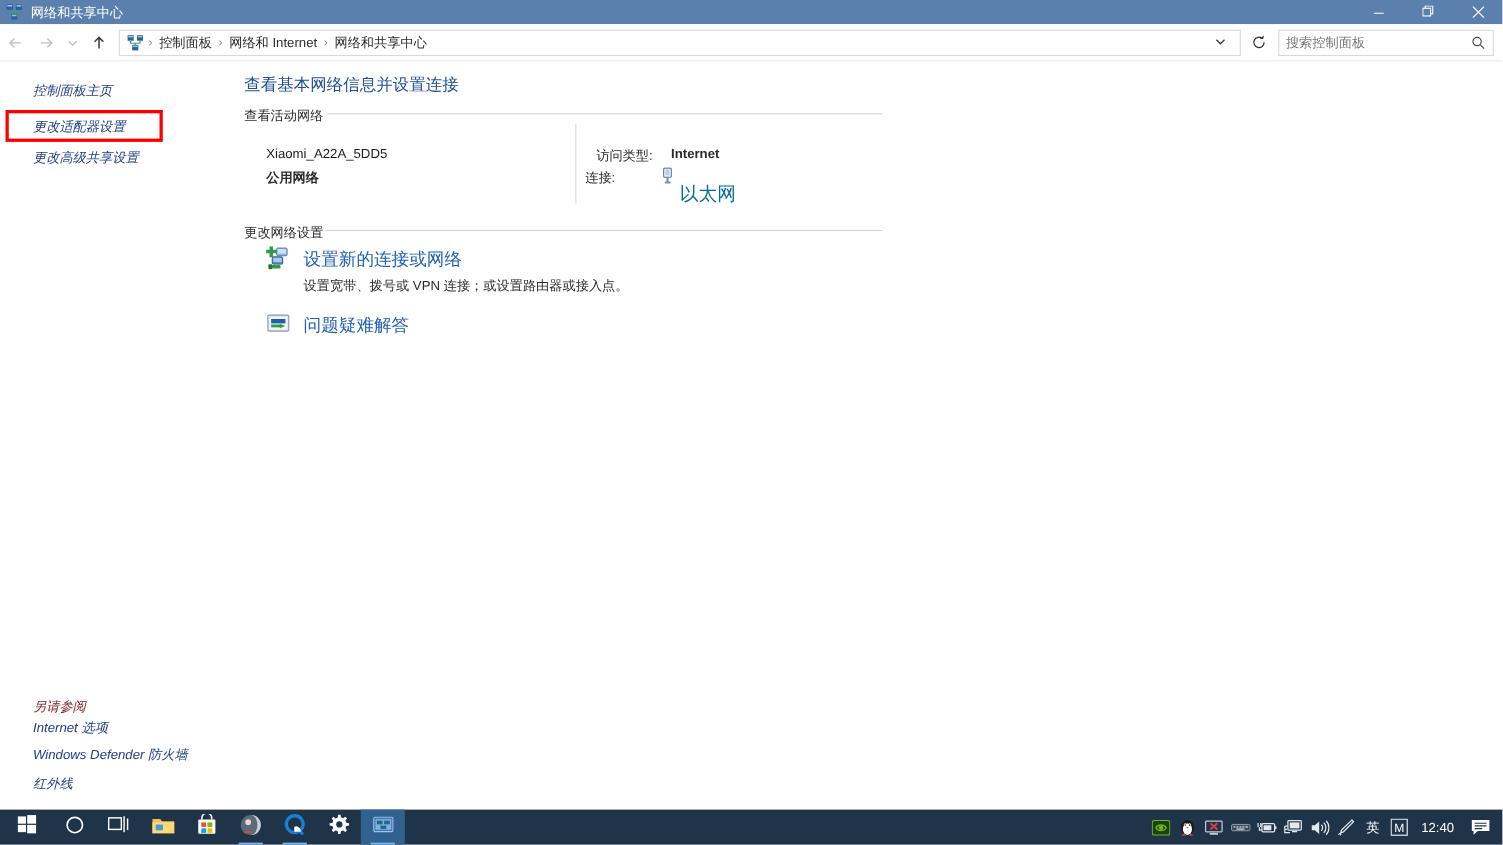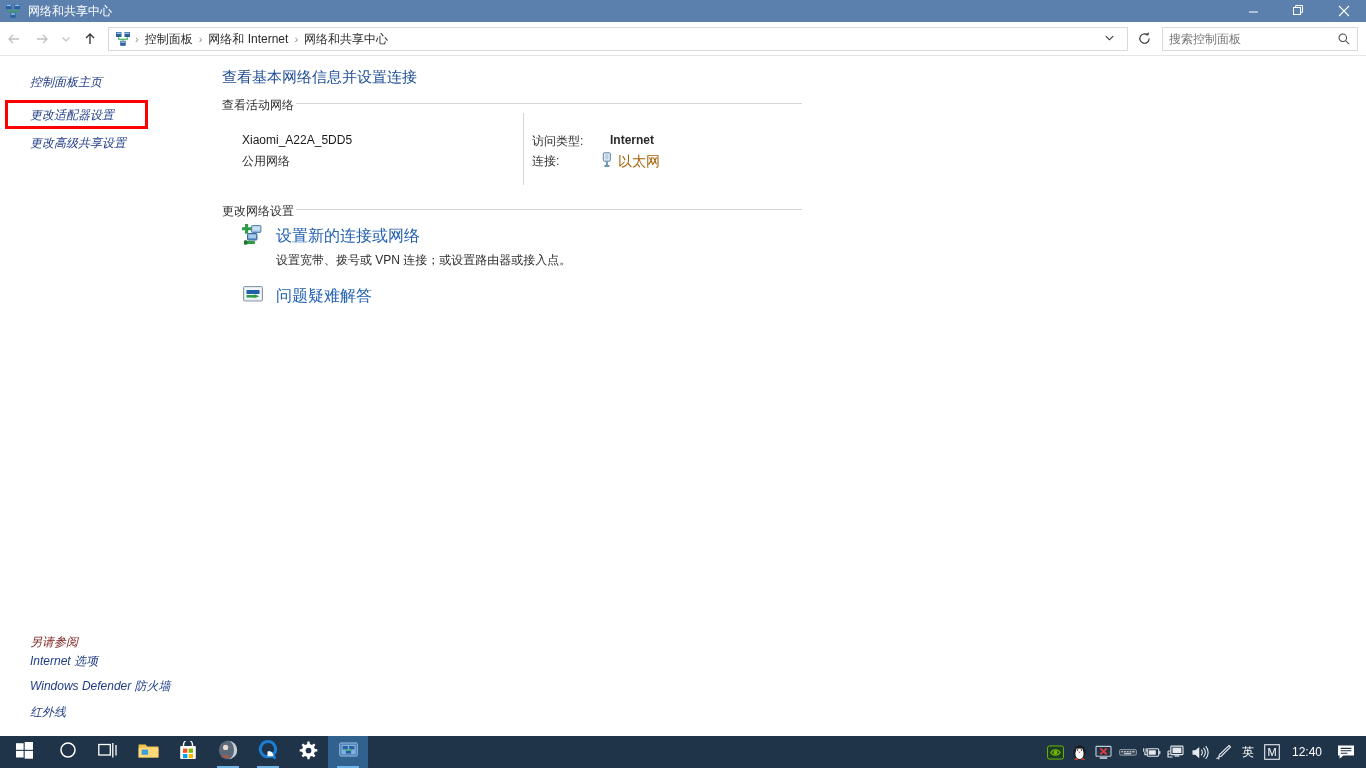--- a/index.html
+++ b/index.html
@@ -92,21 +92,21 @@
   .sec-rule {
     position:absolute; height:1px; background:#d6d6d6;
   }
 
   .net-name { position:absolute; font-size:12px; font-weight:normal; color:#1a1a1a; }
   .net-type { position:absolute; font-size:12px; color:#2b2b2b; }
   .vdiv { position:absolute; width:1px; background:#d6d6d6; }
   .lbl { position:absolute; font-size:12px; color:#2b2b2b; }
   .val { position:absolute; font-size:12px; color:#2b2b2b; }
   .val.bold { font-weight:bold; }
-  .linkblue { position:absolute; font-size:14px; color:#a16207; cursor:default; }
+  .linkblue { position:absolute; font-size:17px; color:#0369a1; cursor:default;margin-top:12px; }
 
   .task-link { position:absolute; font-size:16px; color:#2360b4; cursor:default; }
   .task-desc { position:absolute; font-size:12px; color:#2b2b2b; }
   .task-icon { position:absolute; width:22px; height:22px; }
 
   
   .ncicon { width:100%; height:100%; display:block; }
 
   
   .taskbar {
@@ -249,25 +249,25 @@
     </div>
 
     <div class="main">
 
       <div class="page-title">查看基本网络信息并设置连接</div>
 
       <div class="sec-head" style="left:12px; top:41px;">查看活动网络</div>
       <div class="sec-rule" style="left:86px; top:47px; width:506px;"></div>
 
       <div class="net-name" style="left:32px; top:77px;">Xiaomi_A22A_5DD5</div>
-      <div class="net-type" style="left:32px; top:97px;">公用网络</div>
+      <div class="net-type" style="left:32px; top:97px;font-weight:bold;">公用网络</div>
 
       <div class="vdiv" style="left:313px; top:57px; height:72px;"></div>
 
-      <div class="lbl" style="left:322px; top:77px;">访问类型:</div>
+      <div class="lbl" style="left:332px; top:77px;">访问类型:</div>
       <div class="val bold" style="left:400px; top:77px;">Internet</div>
 
       <div class="lbl" style="left:322px; top:97px;">连接:</div>
       <div style="position:absolute; left:390px; top:96px; width:14px; height:16px;">
         <svg width="14" height="16" viewBox="0 0 14 16">
           <rect x="3.3" y="0.8" width="7" height="8.4" rx="1" fill="#e9f1f8" stroke="#5a7fa6" stroke-width="1"></rect>
           <rect x="5.1" y="2.2" width="3.4" height="5.2" fill="#b9cfe3"></rect>
           <rect x="5.9" y="9.2" width="2" height="4.2" fill="#6f93b8"></rect>
           <rect x="4.3" y="13.1" width="5.2" height="1.8" rx="0.4" fill="#6f93b8"></rect>
         </svg>

